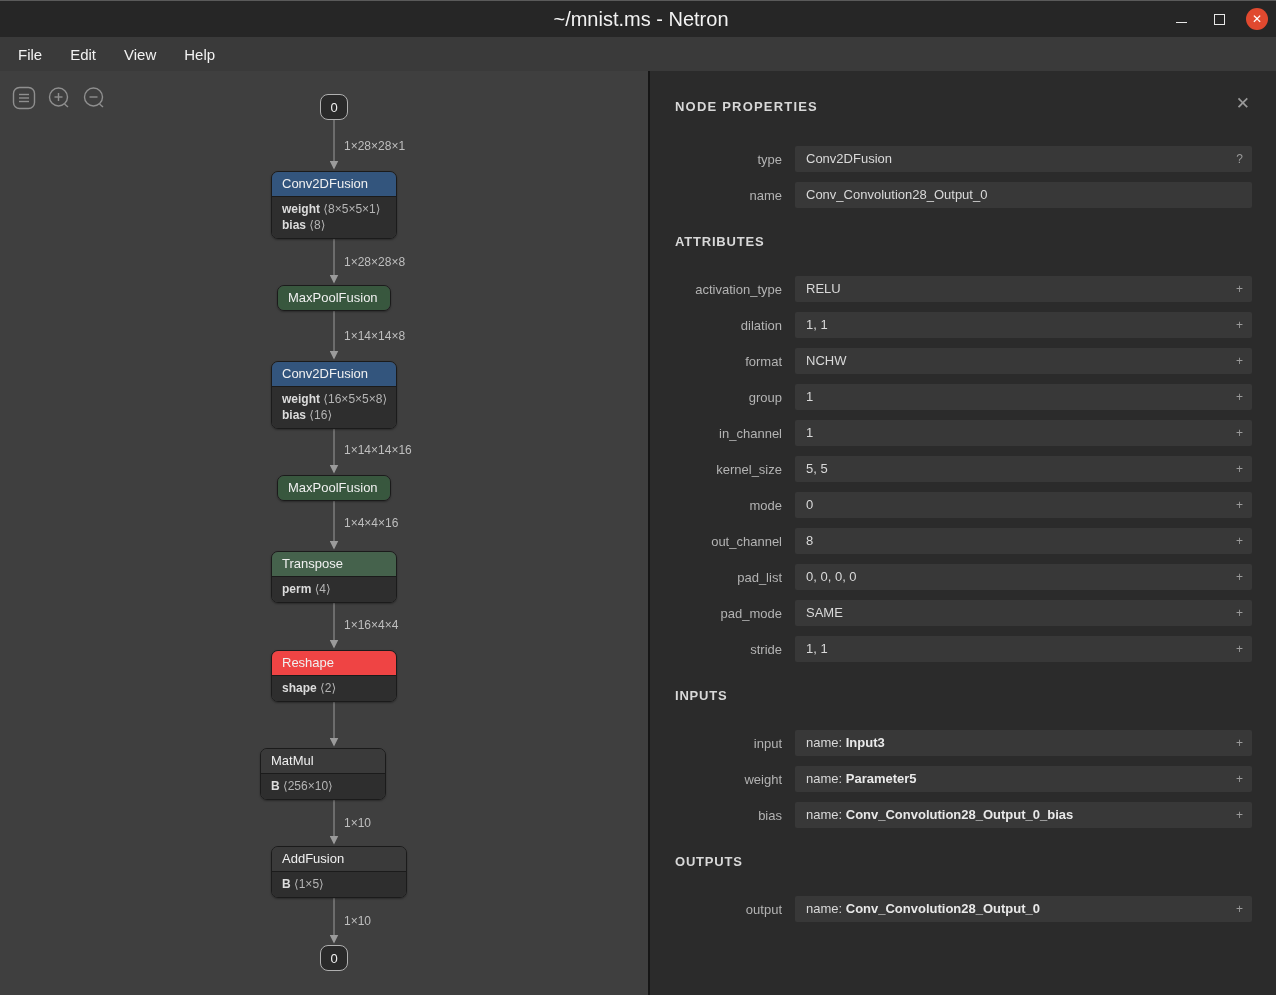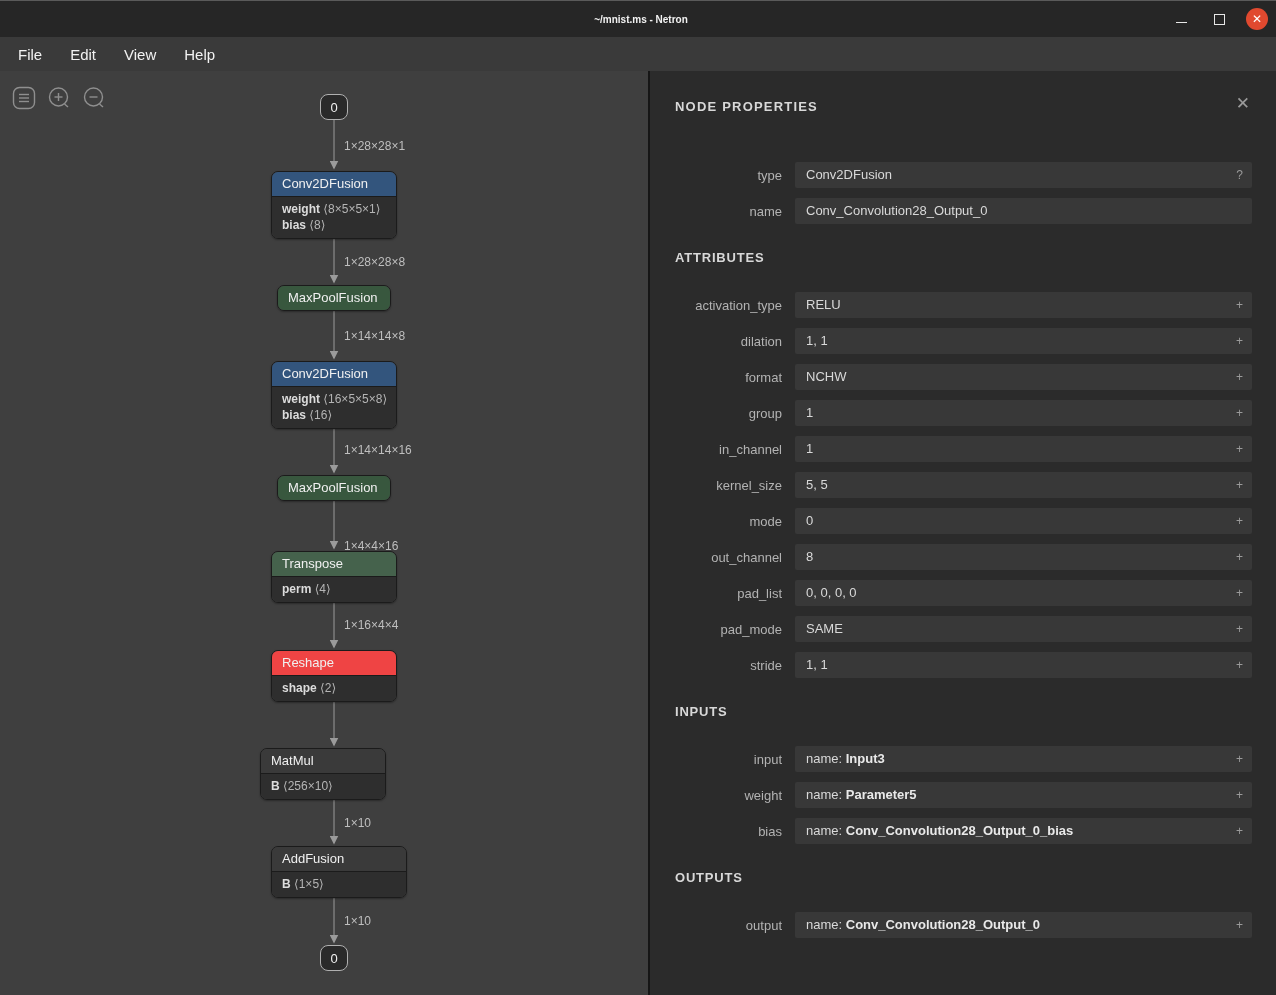--- a/index.html
+++ b/index.html
@@ -2,21 +2,21 @@
 <html><head>
 <meta charset="utf-8">
 <style>
   * { margin:0; padding:0; box-sizing:border-box; }
   html,body { width:1276px; height:995px; overflow:hidden; background:#1e1e1e;
     font-family:"Liberation Sans","DejaVu Sans",sans-serif; }
   .window { width:1276px; height:995px; display:flex; flex-direction:column; border-top:1px solid #5a5a5a; }
 
   
   .titlebar { height:36px; background:#262626; position:relative; display:flex; align-items:center; justify-content:center; flex:0 0 auto; }
-  .titlebar .title { color:#f2f2f2; font-size:10px; font-weight:bold;margin-left:6px; }
+  .titlebar .title { color:#f2f2f2; font-size:20px; font-weight:normal;margin-left:6px; }
   .win-controls { position:absolute; right:8px; top:0; height:36px; display:flex; align-items:center; gap:16px; }
   .wc-btn { width:22px; height:22px; display:flex; align-items:center; justify-content:center; cursor:pointer; }
   .wc-min-glyph { width:11px; height:0; border-top:1.5px solid #e8e8e8; display:block; margin-top:6px; }
   .wc-max-glyph { width:11px; height:11px; border:1.5px solid #e8e8e8; display:block; }
   .wc-close { background:#e0492f; border-radius:50%; }
   .wc-close span { color:#fff; font-size:12px; line-height:1; }
 
   
   .menubar { height:34px; background:#3a3a3a; display:flex; align-items:center; padding:0 6px; gap:4px; flex:0 0 auto; }
   .menu-item { color:#f2f2f2; font-size:15px; padding:4px 12px; cursor:pointer; border-radius:3px; }
@@ -40,21 +40,21 @@
            box-shadow:0 1px 2px rgba(0,0,0,.35); }
   .gnode-header { height:24px; line-height:24px; padding:0 10px; color:#f0f0f0; font-size:13px; white-space:nowrap; }
   .gnode-body { background:#2e2e2e; border-top:1px solid #1b1b1b; padding:4px 10px 5px 10px; }
   .gparam { font-size:12px; line-height:16px; white-space:nowrap; }
   .gparam .gpname { color:#dcdcdc; font-weight:bold; }
   .gparam .gpval { color:#b5b5b5; }
   .gio-node { position:absolute; border:1px solid #b0b0b0; border-radius:8px; background:#2a2a2a;
               color:#f0f0f0; font-size:13px; display:flex; align-items:center; justify-content:center; cursor:pointer; }
 
   
-  .panel-head { display:flex; justify-content:space-between; align-items:flex-start; margin-bottom:48px; }
+  .panel-head { display:flex; justify-content:space-between; align-items:flex-start; margin-bottom:32px; }
   .panel-title { color:#d8d8d8; font-size:13px; font-weight:bold; letter-spacing:1.2px; padding-top:4px; }
   .panel-close { color:#9a9a9a; font-size:17px; cursor:pointer; padding:0 2px; line-height:1; }
   .sect-title { color:#d8d8d8; font-size:13px; font-weight:bold; letter-spacing:0.8px; margin:26px 0 27px 0; }
   .prow { display:flex; align-items:center; margin-bottom:10px; }
   .plabel { width:120px; flex:0 0 120px; text-align:right; color:#b3b3b3; font-size:13px; padding-right:13px; }
   .pfield { flex:1; background:#383838; border-radius:2px; height:26px; line-height:26px; padding:0 28px 0 11px;
             color:#d9d9d9; font-size:13px; position:relative; white-space:nowrap; overflow:hidden; cursor:pointer; }
   .paction { position:absolute; right:9px; top:0; color:#9a9a9a; font-size:12px; cursor:pointer; }
   .pfield b { color:#e9e9e9;margin-top:35px; }
 </style>
@@ -129,21 +129,21 @@
         <line x1="334" y1="526" x2="334" y2="576" stroke="#9b9b9b" marker-end="url(#arrow)"></line>
         <line x1="334" y1="625" x2="334" y2="674" stroke="#9b9b9b" marker-end="url(#arrow)"></line>
         <line x1="334" y1="723" x2="334" y2="772" stroke="#9b9b9b" marker-end="url(#arrow)"></line>
         <line x1="334" y1="821" x2="334" y2="871" stroke="#9b9b9b" marker-end="url(#arrow)"></line>
       </svg>
 
       <span class="edge-label" style="left:344px;top:68px">1×28×28×1</span>
       <span class="edge-label" style="left:344px;top:184px">1×28×28×8</span>
       <span class="edge-label" style="left:344px;top:258px">1×14×14×8</span>
       <span class="edge-label" style="left:344px;top:372px">1×14×14×16</span>
-      <span class="edge-label" style="left:344px;top:468px">1×4×4×16</span>
+      <span class="edge-label" style="left:344px;top:445px">1×4×4×16</span>
       <span class="edge-label" style="left:344px;top:547px">1×16×4×4</span>
       <span class="edge-label" style="left:344px;top:620px">1×256</span>
       <span class="edge-label" style="left:344px;top:745px">1×10</span>
       <span class="edge-label" style="left:344px;top:843px">1×10</span>
 
       <div class="gio-node" style="left:320px;top:23px;width:28px;height:26px">
         <span>0</span>
       </div>
 
       <div class="gnode" style="left:271px;top:100px;width:126px">

